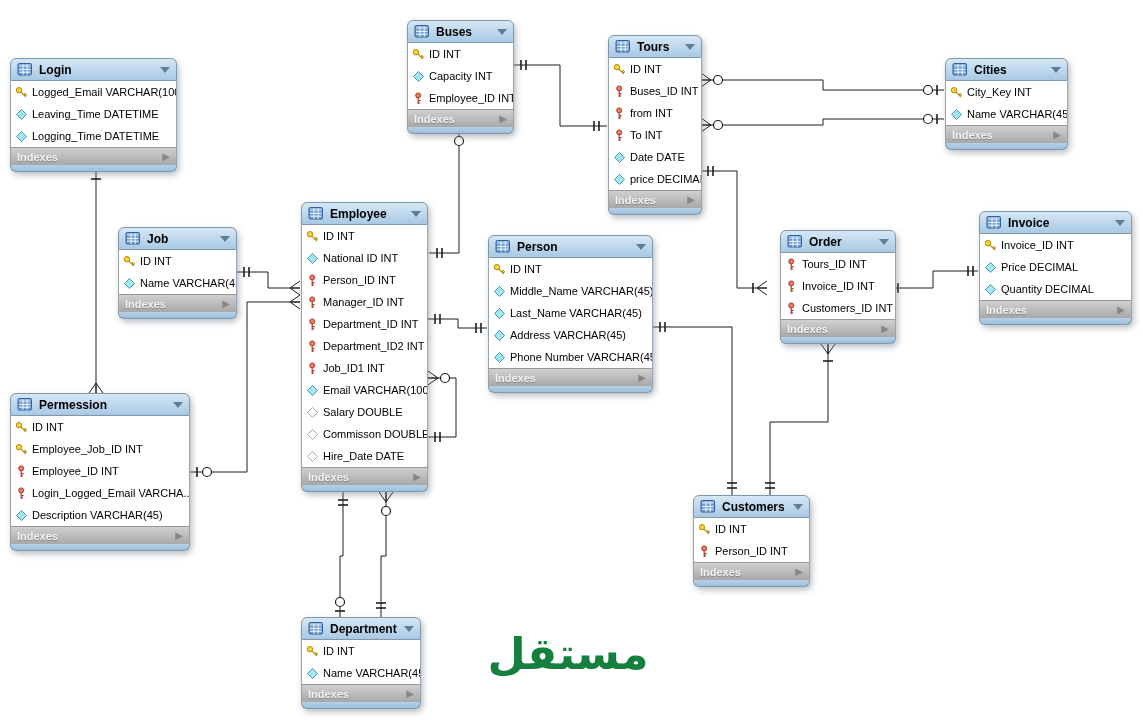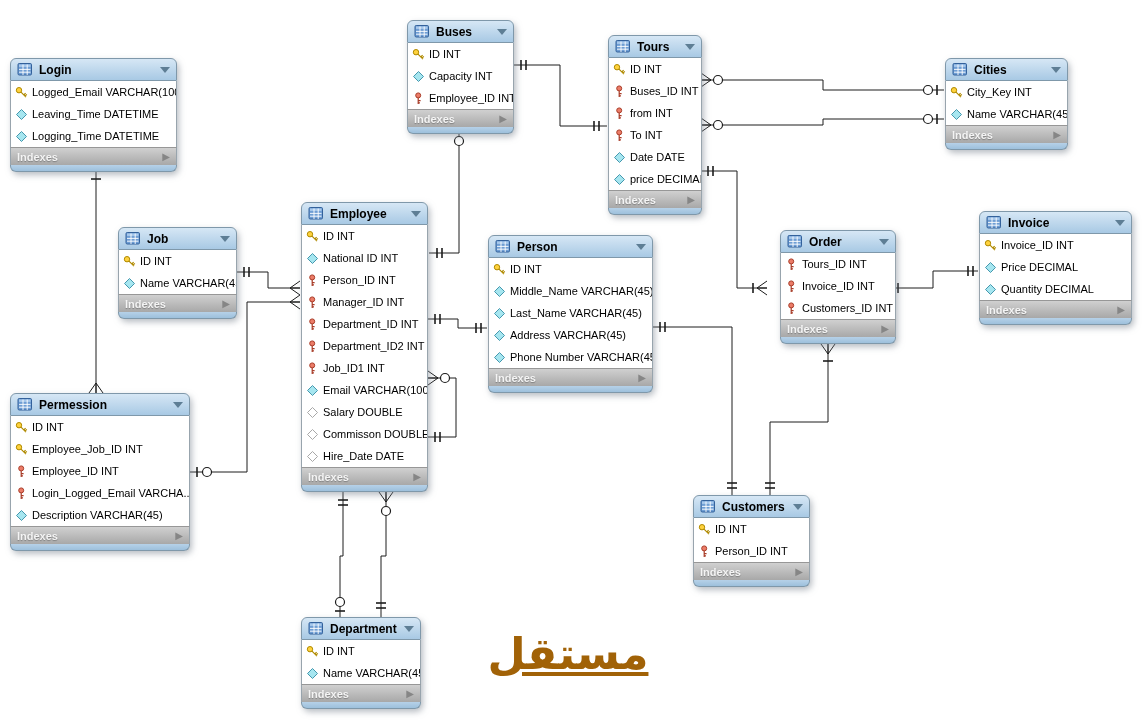--- a/index.html
+++ b/index.html
@@ -1,21 +1,21 @@
 <!DOCTYPE html>
 <html><head>
 <meta charset="utf-8">
 <style>
   html,body { margin:0; padding:0; background:#ffffff; }
   .canvas { position:relative; width:1143px; height:724px; background:#ffffff; overflow:hidden;
             font-family:"Liberation Sans", sans-serif; }
   #wires { position:absolute; left:0; top:0; z-index:1; }
   .watermark { position:absolute; left:448px; top:630px; width:240px; text-align:center; z-index:0;
                font-family:"DejaVu Sans", sans-serif; user-select:none; }
-  .wm-ar { font-size:44px; font-weight:bold; color:#a16207; line-height:48px;text-decoration:underline; }
+  .wm-ar { font-size:44px; font-weight:bold; color:#15803d; line-height:48px; }
   .wm-en { font-size:29px; font-weight:bold; color:#e2e2e2; line-height:30px; letter-spacing:1px; }
 
   .table { position:absolute; z-index:2; border-radius:7px; background:transparent;
            box-shadow:2px 3px 6px rgba(125,135,145,0.55); font-size:11px; }
   .thead { height:23px; box-sizing:border-box; background:linear-gradient(#d6e7f5,#a8c9e4);
            border:1px solid #7f98aa; border-radius:6px 6px 0 0;
            display:flex; align-items:center; padding:0 6px; }
   .hicon { display:flex; }
   .ttitle { font-weight:bold; font-size:12px; color:#000; margin-left:6px; flex:1;
             white-space:nowrap; overflow:hidden; }

